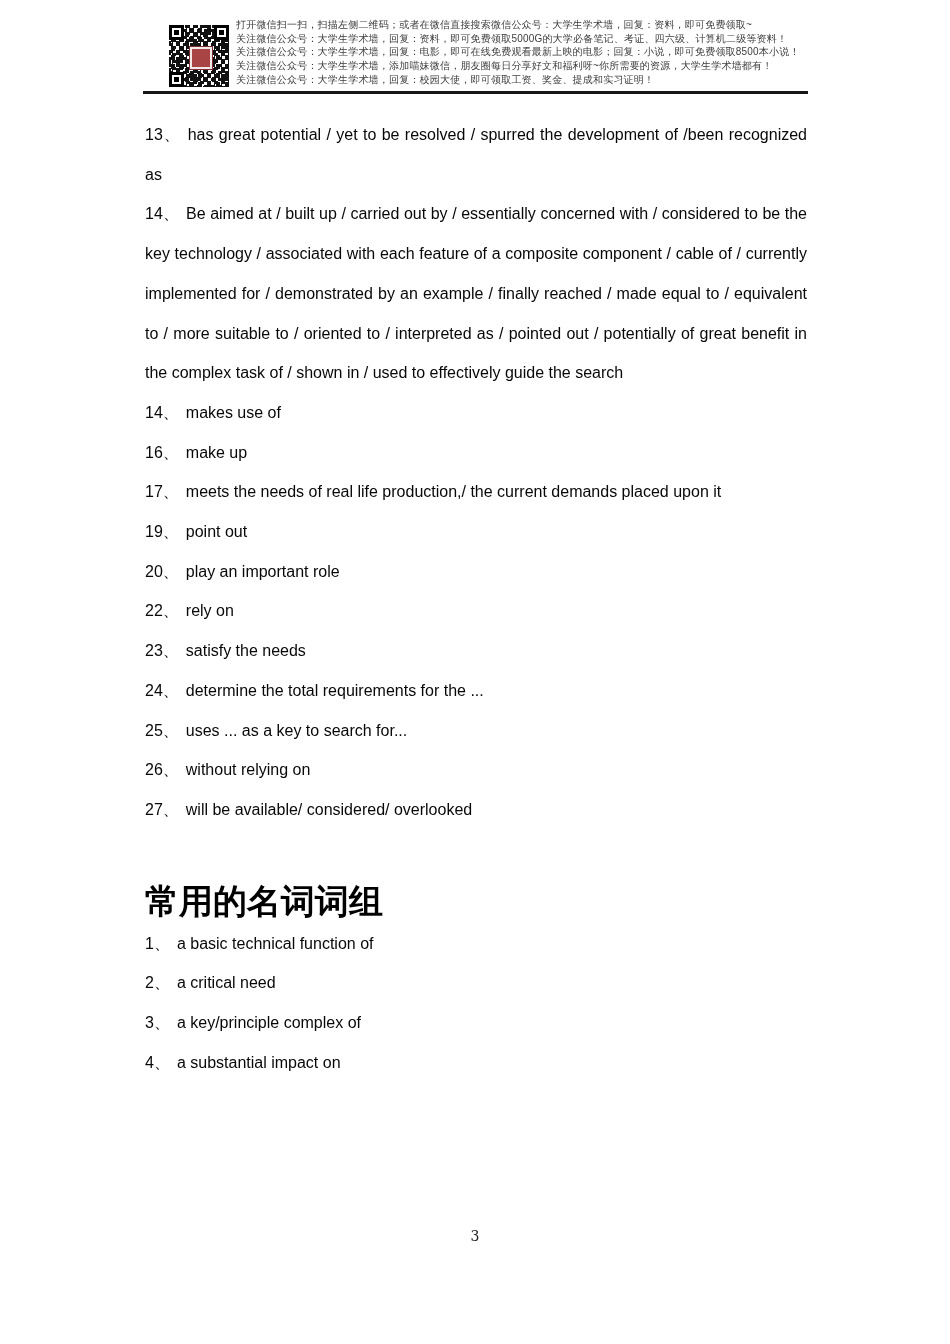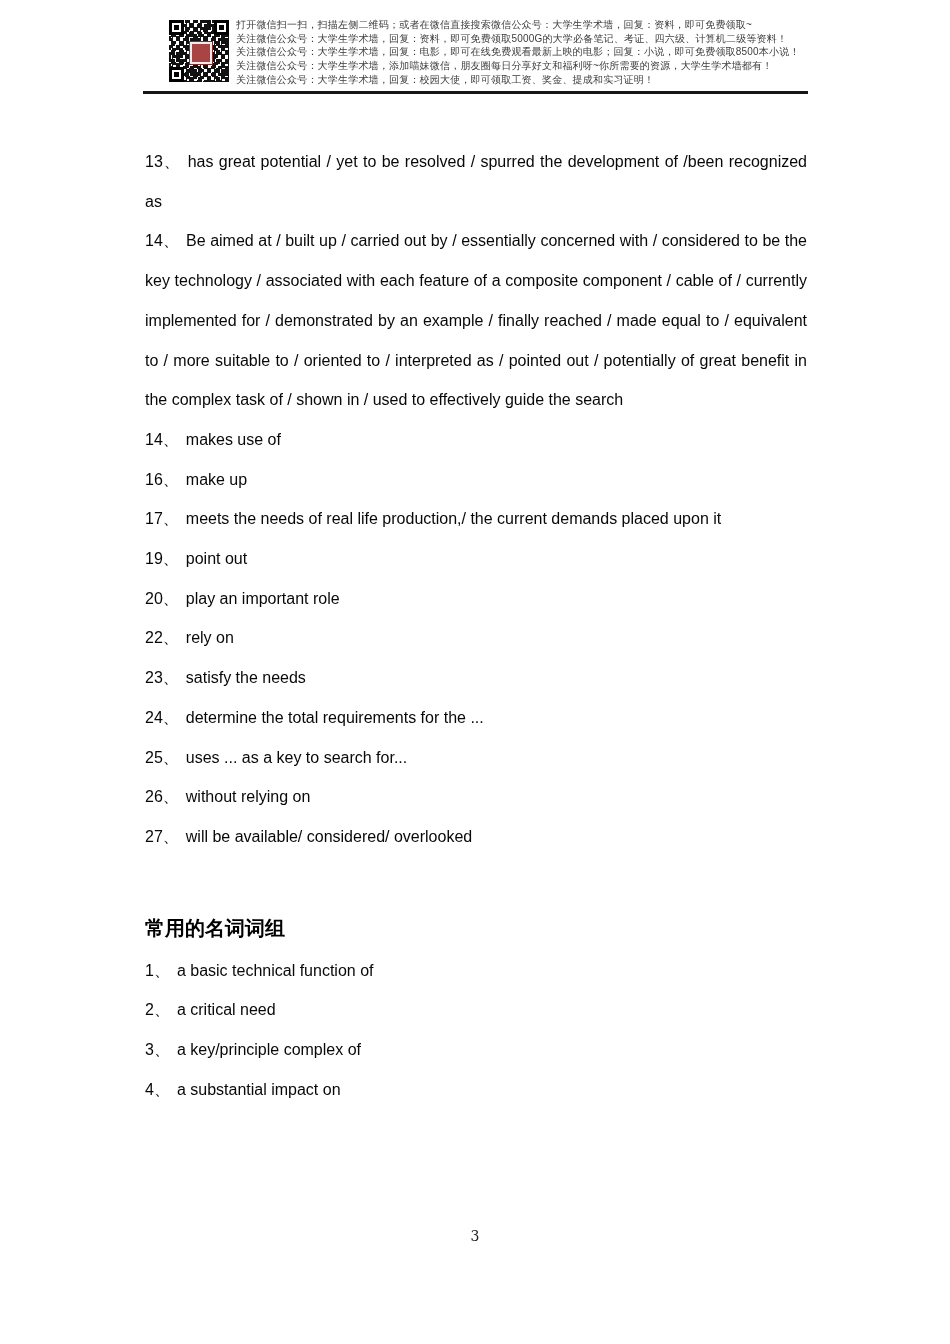--- a/index.html
+++ b/index.html
@@ -8,21 +8,21 @@
     width:950px; height:1344px;
     background:#ffffff;
     font-family:"Liberation Sans", sans-serif;
     color:#0f0f0f;
     overflow:hidden;
   }
 
   
   .header {
     position:absolute; top:16px; left:169px;
-    display:flex; align-items:center; gap:7px;
+    display:flex; align-items:flex-end; gap:7px;
   }
   .qr {
     position:relative; width:60px; height:62px; flex:0 0 auto;
     background:
       conic-gradient(#111 90deg, transparent 0 180deg, #111 0 270deg, transparent 0) 0 0/7px 7px,
       conic-gradient(transparent 90deg, #111 0 180deg, transparent 0 270deg, #111 0) 2px 3px/9px 9px,
       #fff;
   }
   .qr .f { position:absolute; width:9px; height:9px; border:3px solid #000; background:#fff; }
   .qr .f::after { content:""; position:absolute; inset:2px; background:#000; }
@@ -39,30 +39,30 @@
     font-size:10px; line-height:13.7px; color:#3c3c3c;
     white-space:nowrap; letter-spacing:0.2px;
   }
   .rule {
     position:absolute; top:91px; left:143px;
     width:665px; height:2.5px; background:#161616; border:none; margin:0;
   }
 
   
   .content {
-    position:absolute; top:142px; left:145px; width:662px;
+    position:absolute; top:115px; left:145px; width:662px;
   }
   .item {
     margin:0; font-size:16px; line-height:39.7px;
     text-align:justify; text-justify:inter-word; color:#080808;
   }
   .item .num { margin-right:7px; }
   .section-title {
     font-family:"DejaVu Serif", serif;
-    font-size:20px; font-weight:bold; color:#000;
+    font-size:34px; font-weight:bold; color:#000;
     line-height:44px; margin:49px 0 1px 0;
   }
 
   
   .footer {
     position:absolute; top:1228px; left:0; width:100%;
     text-align:center; font-family:"DejaVu Serif", serif;
     font-size:14px; color:#222;
   }
 </style>

